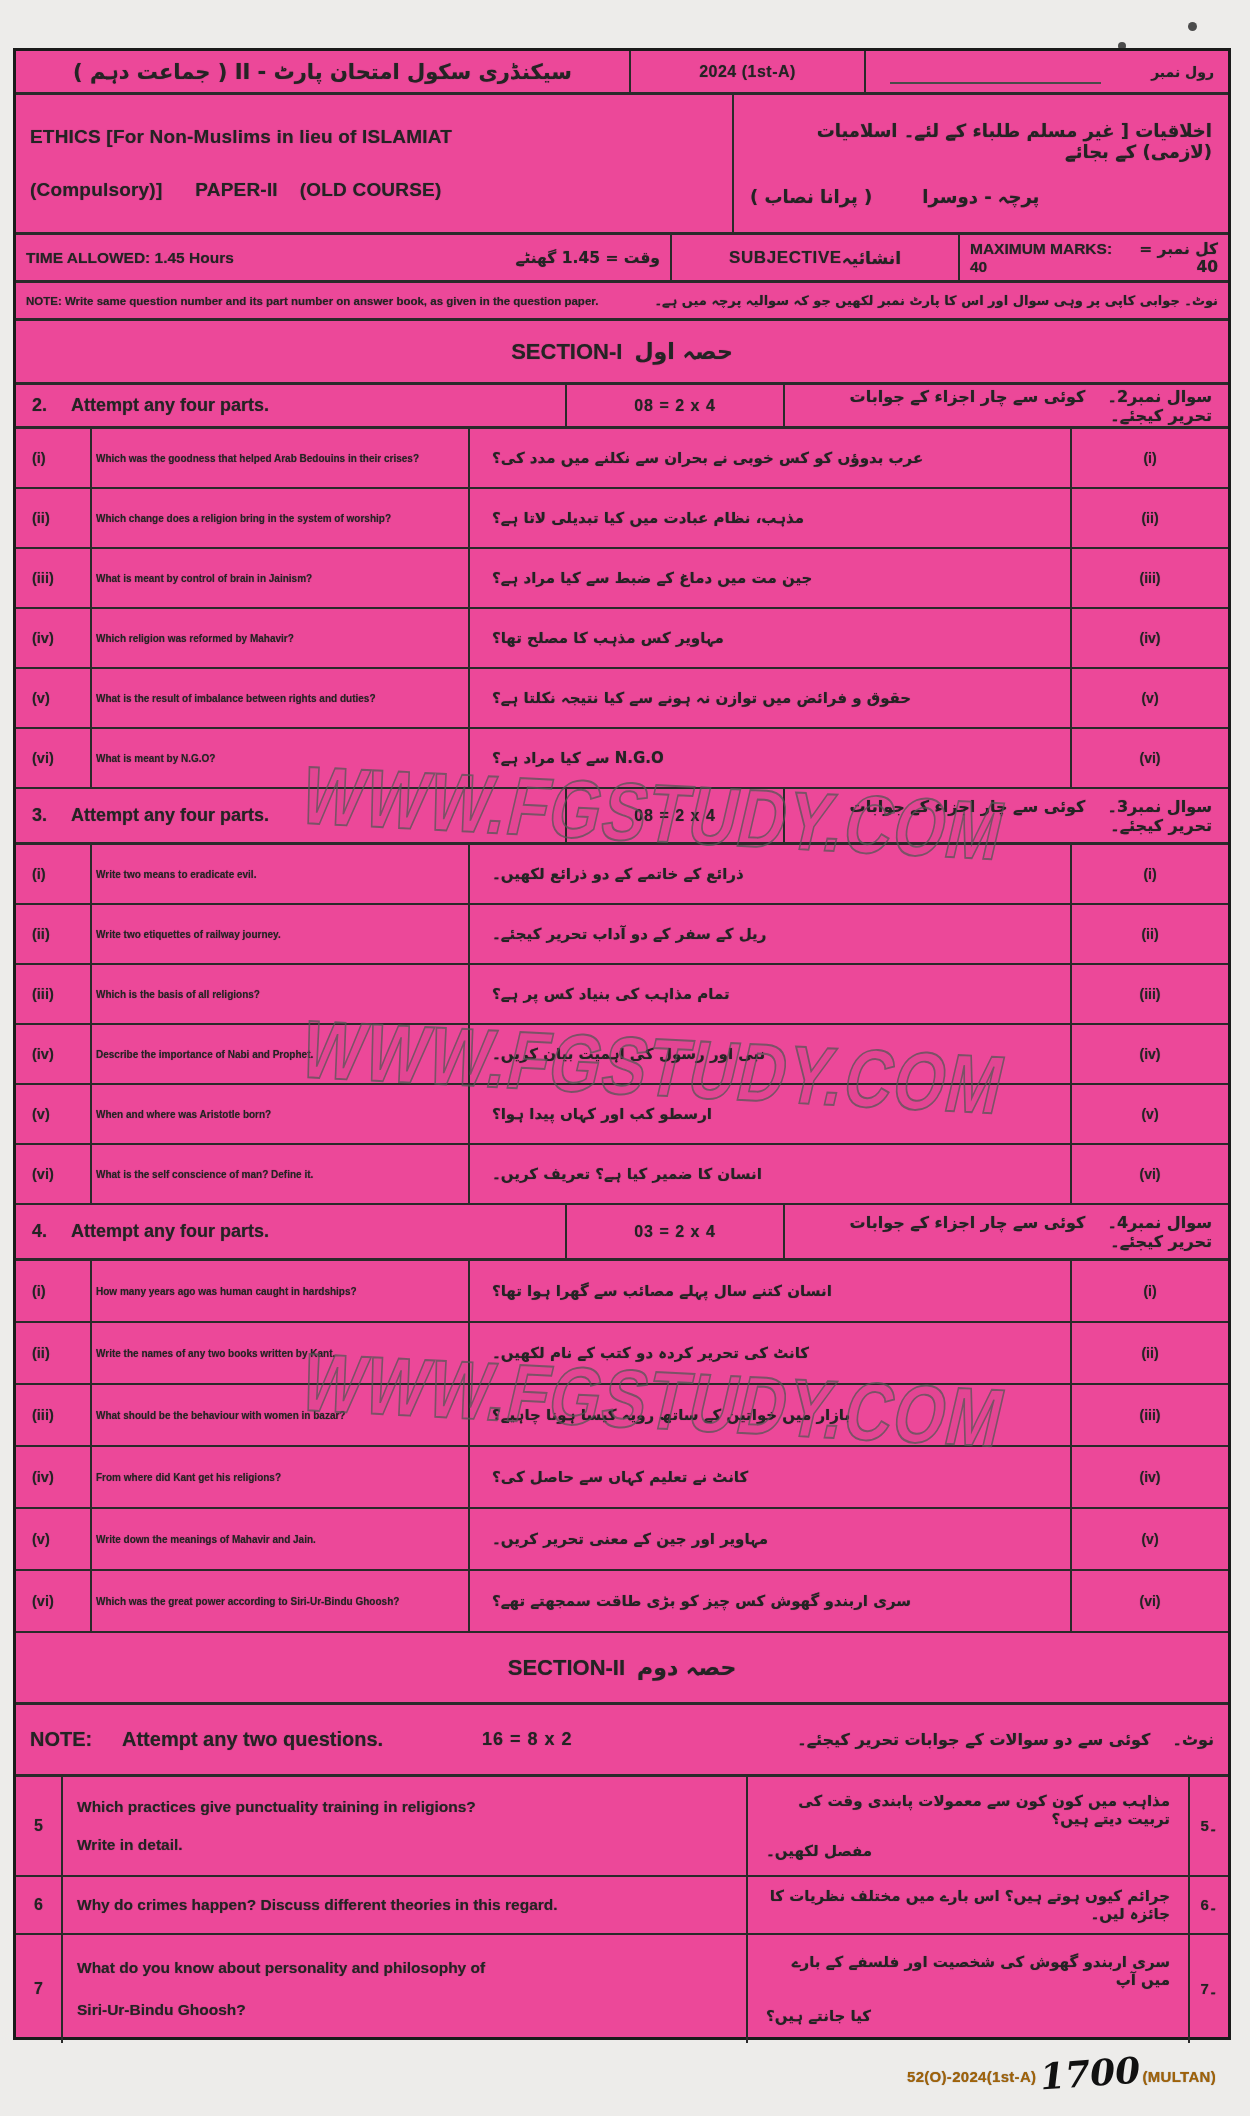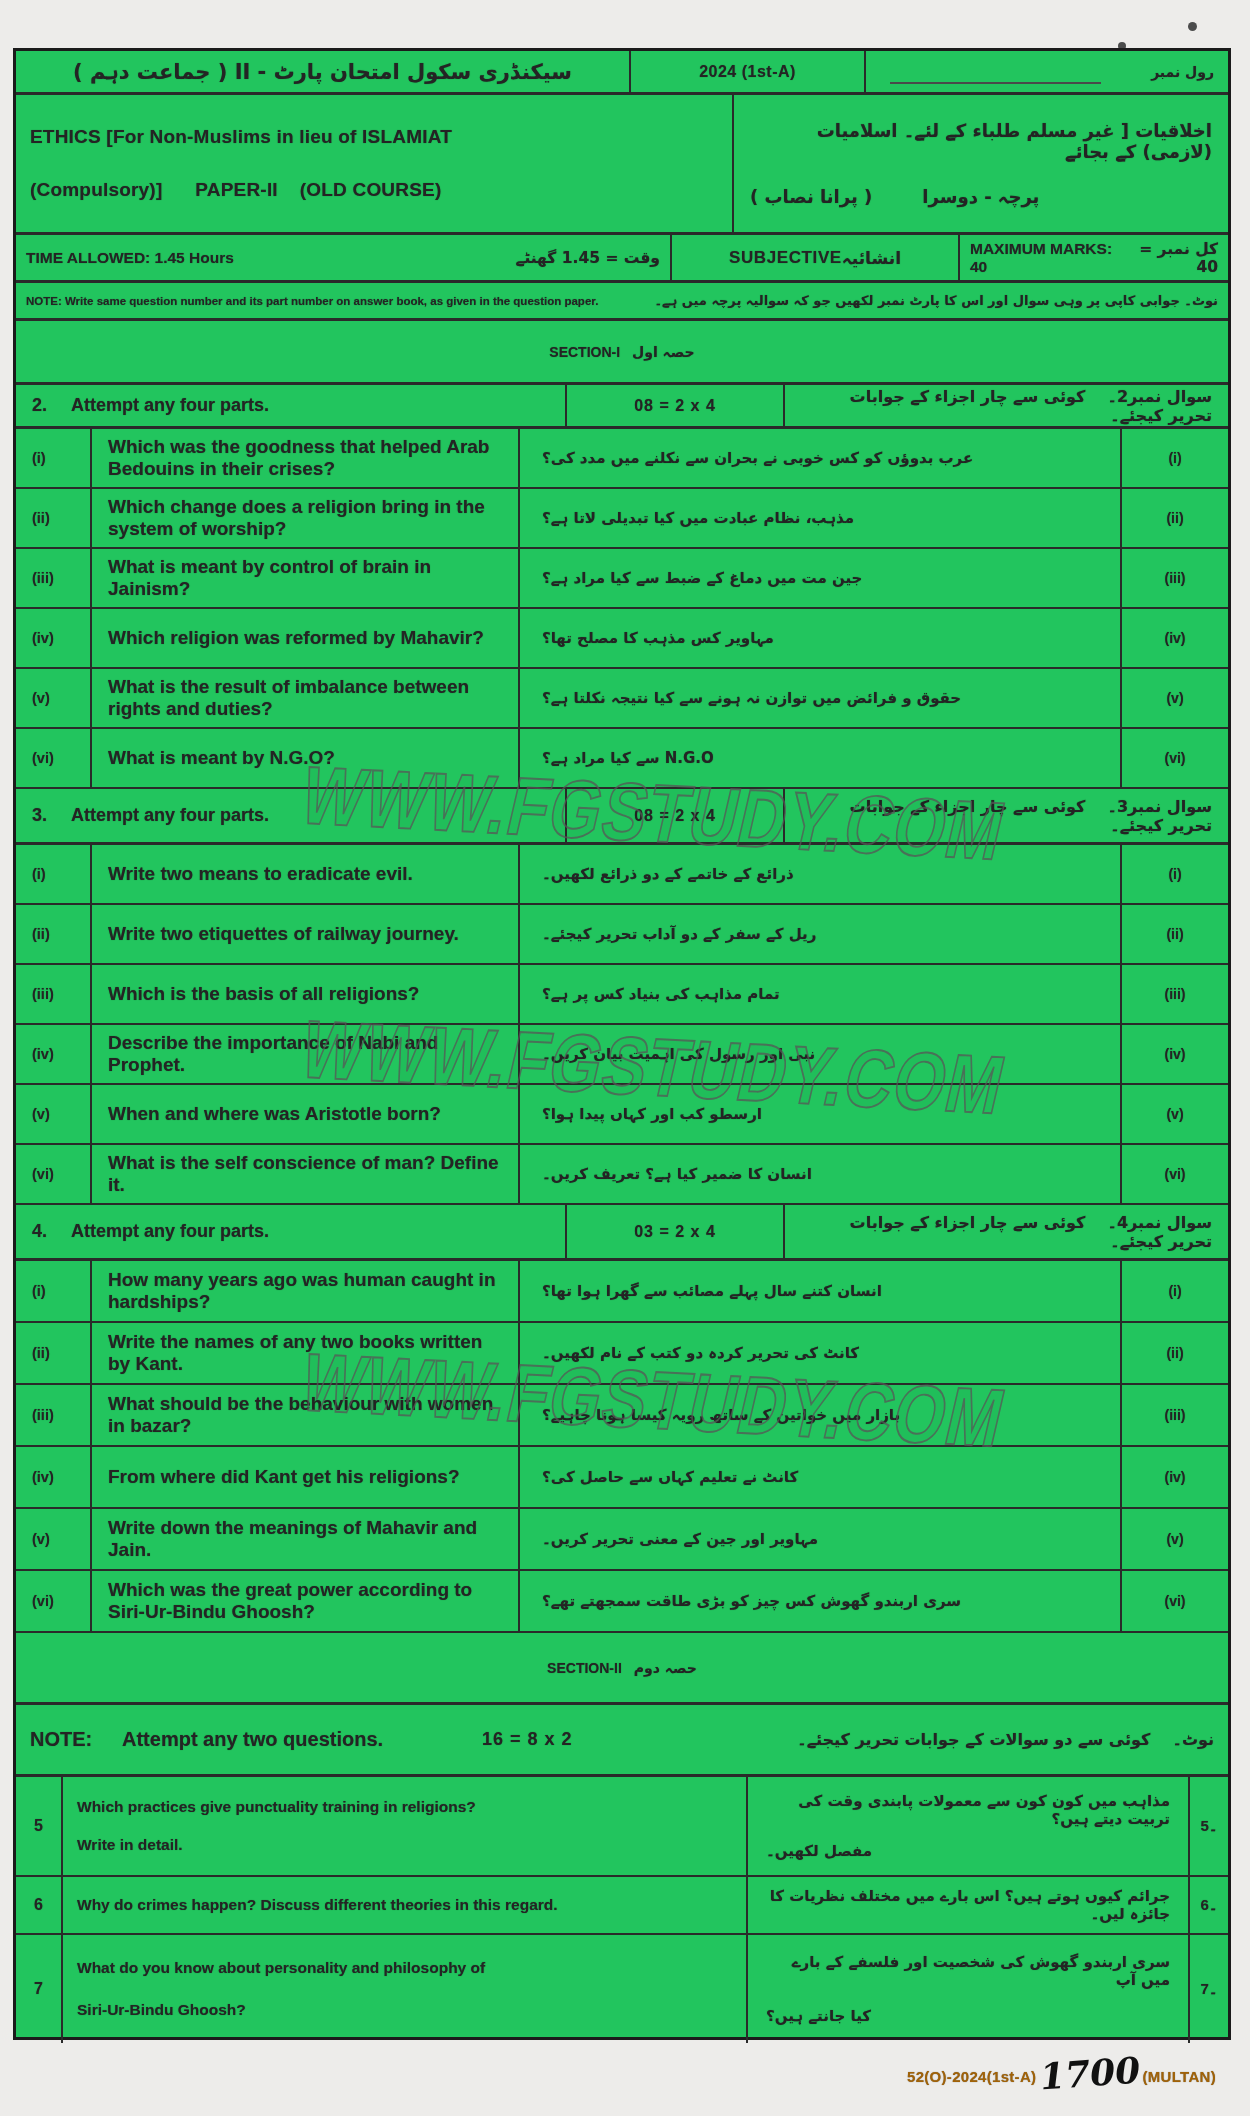--- a/index.html
+++ b/index.html
@@ -1,20 +1,20 @@
 <!DOCTYPE html>
 <html><head>
 <meta charset="utf-8">
 <style>
   html,body{margin:0;padding:0;background:#cfcecd;}
   .sheet{position:relative;width:1250px;height:2116px;background:#edecea;
          font-family:"Liberation Sans",sans-serif;color:#242424;overflow:hidden;}
   .frame{position:absolute;left:13px;top:48px;width:1218px;height:1992px;
          border:3px solid #1b1b1b;box-sizing:border-box;display:flex;flex-direction:column;
-         background:#22c55e;}
+         background:#ec4899;}
   .row{display:flex;box-sizing:border-box;border-bottom:2px solid #2a2a2a;flex:0 0 auto;align-items:stretch;}
   .row.hv{border-bottom-width:3px;}
   .cell{box-sizing:border-box;border-right:2px solid #2a2a2a;display:flex;align-items:center;padding:0 10px;min-width:0;}
   .cell.last{border-right:none;flex:1;}
   .txt{text-shadow:0 0 1px rgba(20,20,20,.45);}
   .ur{direction:rtl;font-family:"DejaVu Sans",sans-serif;font-weight:700;}
   .pre{white-space:pre-wrap;}
 
   
   .r-title{height:44px;} .r-subj{height:140px;} .r-info{height:48px;} .r-note{height:38px;}
@@ -33,28 +33,28 @@
         font-size:19px;font-weight:700;letter-spacing:.2px;}
   .c-s2{flex-direction:column;align-items:flex-start;justify-content:space-evenly;padding:0 16px;font-size:18px;}
 
   .c-i1{width:656px;justify-content:space-between;font-size:15.5px;font-weight:700;}
   .c-i2{width:288px;justify-content:center;font-size:17px;font-weight:700;letter-spacing:.6px;}
   .c-i3{justify-content:space-between;font-size:15.5px;font-weight:700;}
 
   .c-note{justify-content:space-between;font-weight:700;}
   .note-en{font-size:11.5px;} .note-ur{font-size:13px;}
 
-  .c-sec{justify-content:center;gap:12px;font-size:14px;font-weight:700;}
+  .c-sec{justify-content:center;gap:12px;font-size:22px;font-weight:700;}
 
   .c-q1{width:551px;gap:24px;padding-left:16px;font-size:18px;font-weight:700;}
   .c-marks{width:218px;justify-content:center;font-size:16px;font-weight:700;letter-spacing:1px;}
   .c-qur{justify-content:flex-start;font-size:16px;padding:0 16px;}
 
   .cn{width:76px;padding-left:16px;font-size:14.5px;font-weight:700;}
-  .cen{width:428px;font-size:19px;font-weight:700;padding-left:16px;}
+  .cen{width:378px;font-size:10px;font-weight:700;padding-left:4px;}
   .cur{width:602px;font-size:15px;padding:0 22px;justify-content:flex-start;}
   .cnu{justify-content:center;font-size:14px;font-weight:700;}
 
   .ln{width:47px;justify-content:center;font-size:16px;font-weight:700;padding:0;}
   .len{width:685px;flex-direction:column;align-items:flex-start;justify-content:space-evenly;
        font-size:15.5px;font-weight:700;padding-left:14px;}
   .lur{width:442px;flex-direction:column;align-items:flex-start;justify-content:space-evenly;
        font-size:15px;padding:0 18px;}
   .lnu{justify-content:center;font-size:15px;font-weight:700;}
   .one-line{justify-content:center;}

